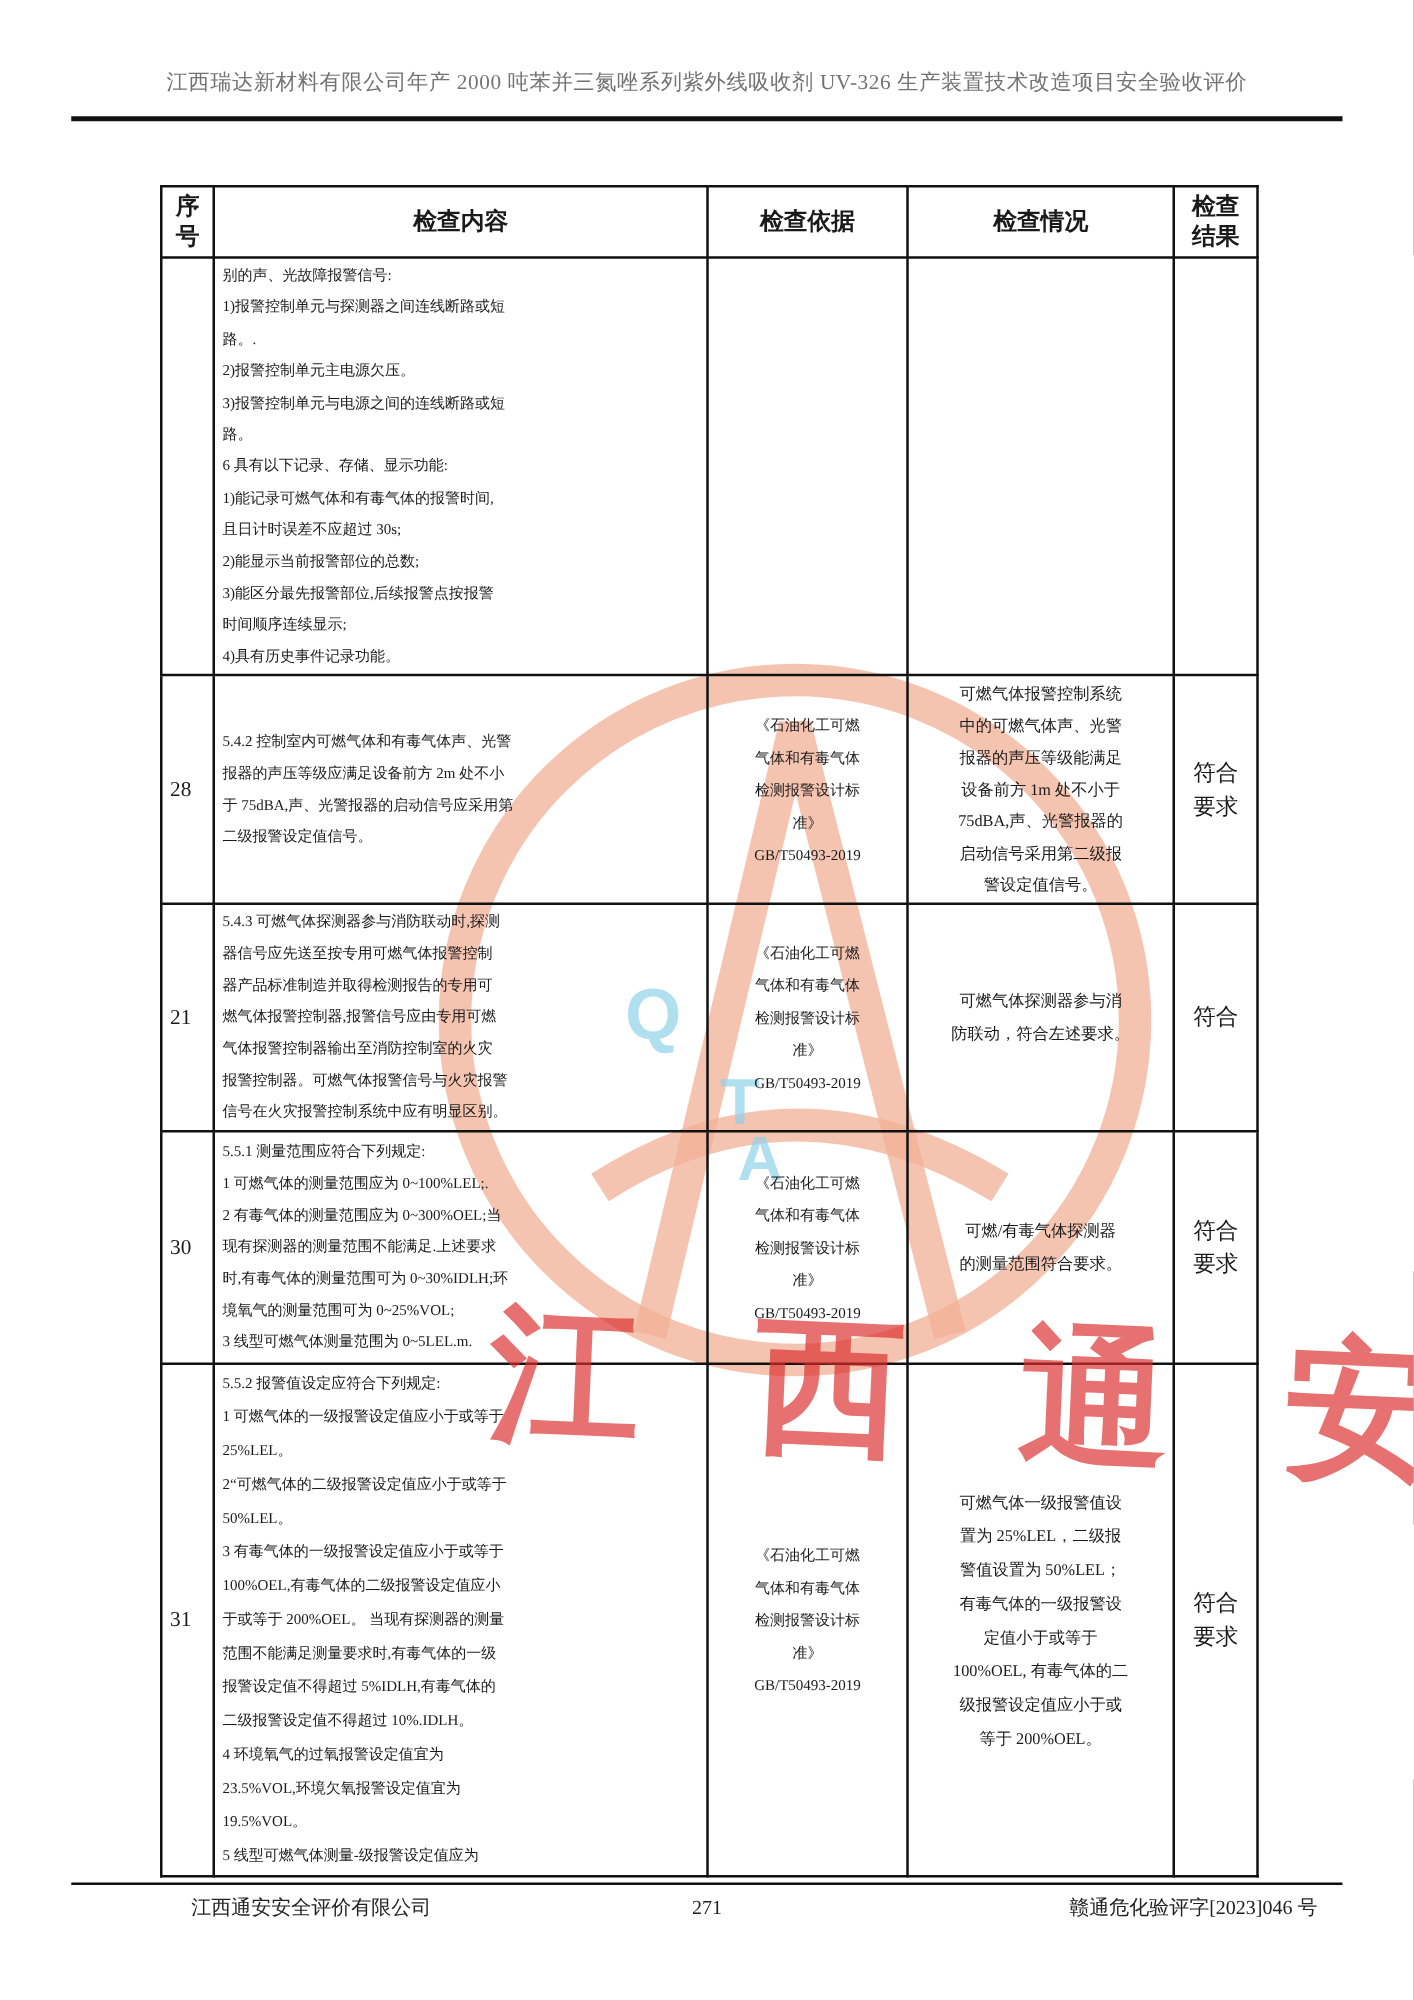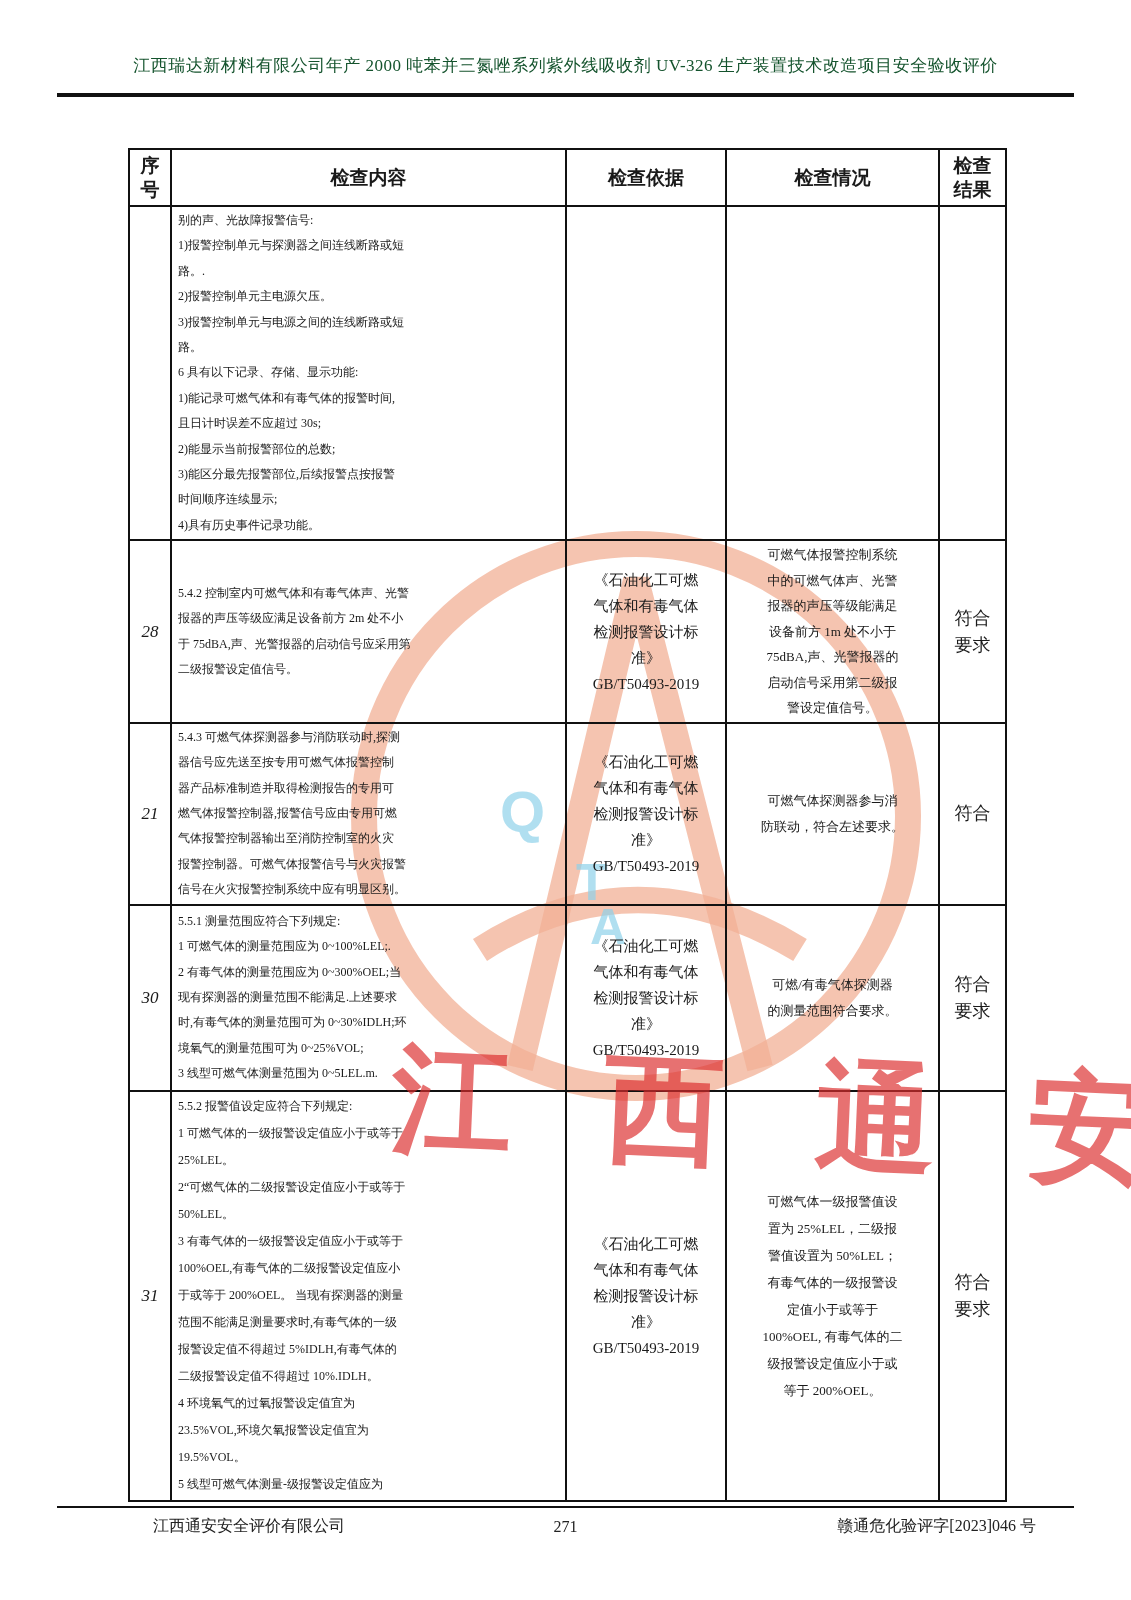--- a/index.html
+++ b/index.html
@@ -7,21 +7,21 @@
     position:relative;
     width:1131px;height:1600px;
     background:#ffffff;
     font-family:"Liberation Serif","DejaVu Serif",serif;
     color:#1a1a1a;
     overflow:hidden;
   }
   
   .doc-header{
     position:absolute;top:54px;left:0;width:100%;
-    text-align:center;font-size:17px;letter-spacing:0.5px;color:#14532d;
+    text-align:center;font-size:17px;letter-spacing:0.5px;color:#737373;
   }
   .header-rule{
     position:absolute;top:93px;left:57px;width:1017px;height:4px;background:#111;
   }
   
   .wm-circle{position:absolute;left:330px;top:520px;z-index:0;pointer-events:none;}
   .wm-letters{position:absolute;z-index:0;pointer-events:none;
     font-family:"Liberation Sans","DejaVu Sans",sans-serif;font-weight:bold;}
   .wm-q{left:500px;top:778px;font-size:58px;}
   .wm-t{left:576px;top:852px;font-size:52px;}
@@ -46,38 +46,38 @@
     font-weight:normal;
     overflow:hidden;
   }
   tr.thead{height:57px;}
   tr.thead th{font-weight:bold;font-size:19px;text-align:center;line-height:24px;}
   tr.r-cont{height:333px;}
   tr.r-28{height:174px;}
   tr.r-29{height:174px;}
   tr.r-30{height:186px;}
   tr.r-31{height:410px;}
-  td.c-no{text-align:center;font-size:17px;padding:1px 2px;font-style:italic;}
+  td.c-no{font-size:17px;padding:1px 2px;}
   td.c-content{text-align:left;font-size:12px;line-height:25.4px;padding-left:9px;}
   tr.r-31 td.c-content{line-height:27px;}
-  td.c-basis{text-align:center;font-size:15px;line-height:26px;padding:1px 2px;}
+  td.c-basis{text-align:center;font-size:12px;line-height:26px;padding:1px 2px;}
   td.c-situation{text-align:center;font-size:13px;line-height:25.5px;padding:1px 3px;}
   tr.r-31 td.c-situation{line-height:27px;}
   td.c-result{text-align:center;font-size:18px;line-height:27px;padding:1px 2px;}
   
   .footer-rule{
     position:absolute;top:1506px;left:57px;width:1017px;height:2px;background:#111;
   }
   .doc-footer{
     position:absolute;top:1514px;left:57px;width:1017px;height:28px;
     font-size:16px;color:#222;
   }
   .doc-footer .f-left{position:absolute;left:72px;top:2px;margin-left:24px;}
   .doc-footer .f-page{position:absolute;left:0;width:100%;text-align:center;top:4px;}
-  .doc-footer .f-right{position:absolute;right:38px;top:2px;}
+  .doc-footer .f-right{position:absolute;right:20px;top:2px;}
 </style>
 </head>
 <body>
 
 <div class="page">
 
   <svg class="wm-circle" width="612" height="600" viewBox="0 0 612 600">
     <g fill="none" stroke="rgba(242,176,150,0.75)" stroke-width="26">
       <circle cx="306" cy="296" r="272"></circle>
       <path d="M 190 548 L 306 60 L 430 548"></path>

